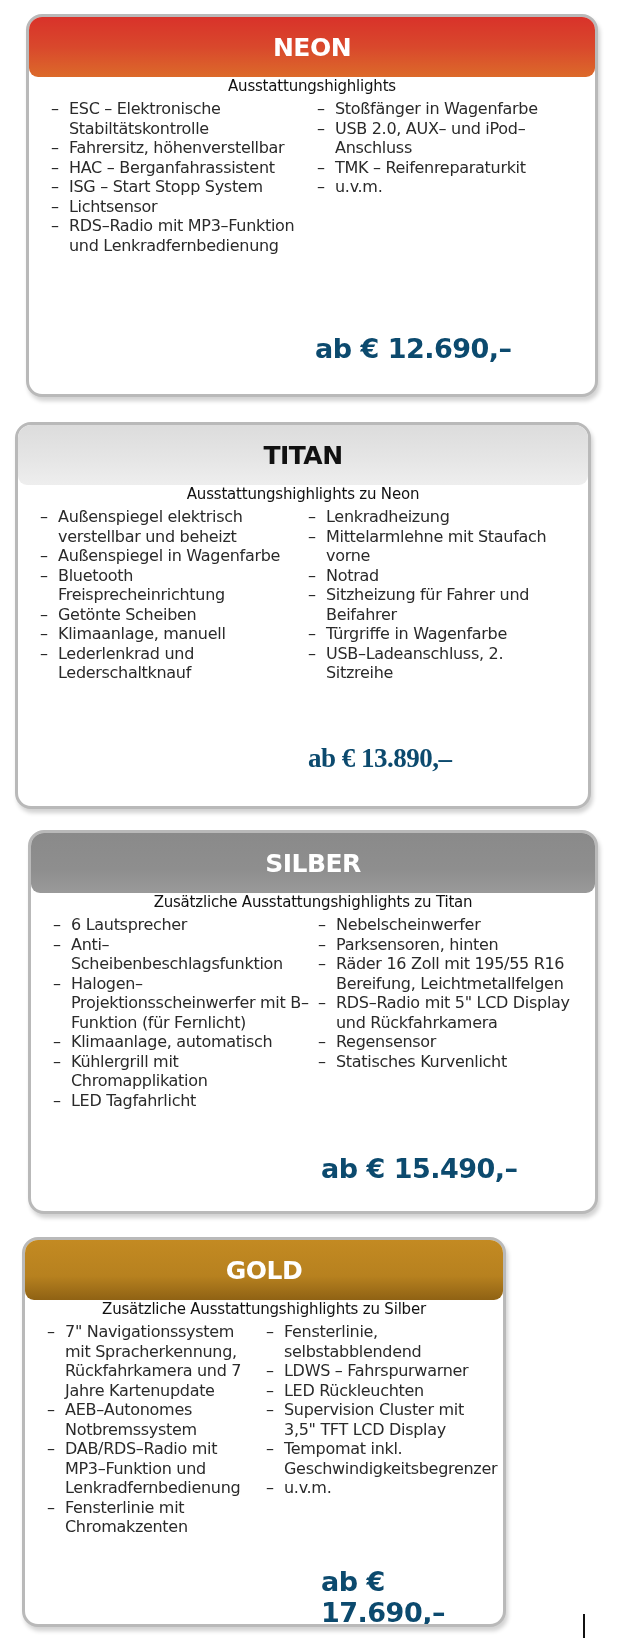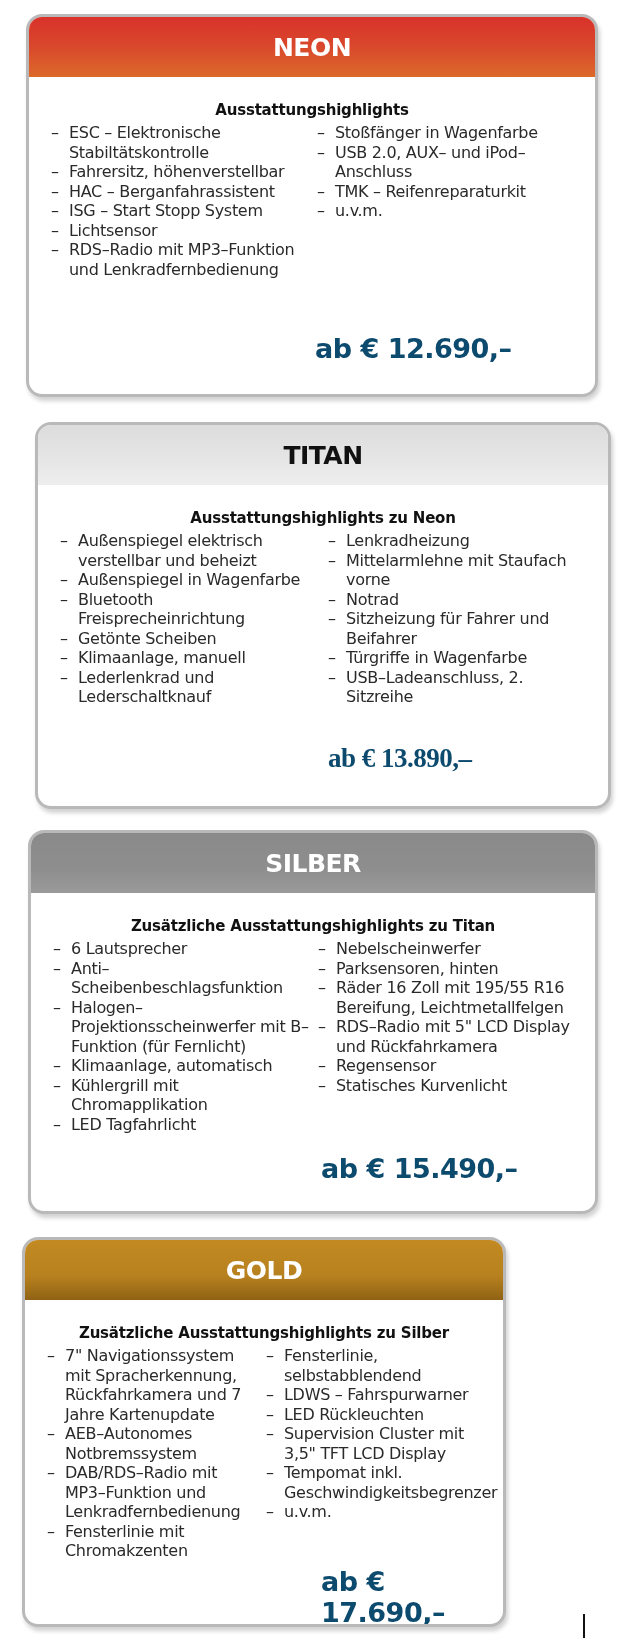--- a/index.html
+++ b/index.html
@@ -1,27 +1,27 @@
 <!DOCTYPE html>
 <html><head>
 <meta charset="utf-8">
 <style>
   html, body { margin:0; padding:0; background:#ffffff; }
   body { width:620px; height:1650px; position:relative; overflow:hidden;
          font-family:"DejaVu Sans", sans-serif; color:#222; }
   .card { position:absolute; background:#fff; border:3px solid #b9b9b9;
           border-radius:16px; box-shadow:2px 4px 4px rgba(0,0,0,0.18); overflow:hidden; box-sizing:border-box; }
   .card-header { height:60px; display:flex; align-items:center; justify-content:center;
-                 font-family:"DejaVu Sans", sans-serif; font-weight:bold; font-size:25px; letter-spacing:-0.5px; }
+                 font-family:"DejaVu Sans", sans-serif; font-weight:bold; font-size:25px; letter-spacing:-0.5px;border-radius:9px; }
   .hdr-neon { background:linear-gradient(180deg,#d9322a 0%,#d9482c 50%,#dc6a2a 100%); color:#fff; }
   .hdr-titan { background:linear-gradient(180deg,#dcdcdc 0%,#e6e6e6 60%,#eeeeee 100%); color:#111; }
   .hdr-silber { background:linear-gradient(180deg,#8a8a8a 0%,#8e8e8e 60%,#9a9a9a 100%); color:#fff; }
   .hdr-gold { background:linear-gradient(180deg,#c38a22 0%,#b7811f 60%,#8f6214 100%); color:#fff; }
   .card-body { position:relative; padding:0 20px; }
-  .section-title { text-align:center; font-weight:bold; font-size:15px; color:#111; margin-top:24px; margin-bottom:4px; letter-spacing:-0.2px; }
+  .section-title { text-align:center; font-weight:normal; font-size:15px; color:#111; margin-bottom:4px; letter-spacing:-0.2px; }
   .cols { display:flex; }
   .col { width:50%; }
   .col.right { padding-left:6px; }
   ul.list { list-style:none; margin:0; padding:0; }
   ul.list li { position:relative; padding-left:20px; font-size:16px; line-height:19.5px; color:#2a2a2a; letter-spacing:-0.3px; }
   ul.list li::before { content:"–"; position:absolute; left:2px; top:0; color:#2a2a2a; }
   .price { position:absolute; font-weight:bold; font-size:27px; color:#0c4a6e; letter-spacing:-0.5px; }
   .cursor-mark { position:absolute; left:583px; top:1614px; width:2px; height:24px; background:#111; }
 </style>
 </head>
@@ -48,21 +48,21 @@
             <li>USB 2.0, AUX– und iPod–Anschluss</li>
             <li>TMK – Reifenreparaturkit</li>
             <li>u.v.m.</li>
           </ul>
         </div>
     </div>
   </div>
   <div class="price" style="left:286px; top:316px;">ab € 12.690,–</div>
 </div>
 
-<div class="card" style="left:35px; top:422px; width:576px; height:387px;">
+<div class="card" style="left:15px; top:422px; width:576px; height:387px;">
   <div class="card-header hdr-titan">TITAN</div>
   <div class="card-body">
     <div class="section-title">Ausstattungshighlights zu Neon</div>
     <div class="cols">
       <div class="col">
           <ul class="list">
             <li>Außenspiegel elektrisch verstellbar und beheizt</li>
             <li>Außenspiegel in Wagenfarbe</li>
             <li>Bluetooth Freisprecheinrichtung</li>
             <li>Getönte Scheiben</li>

